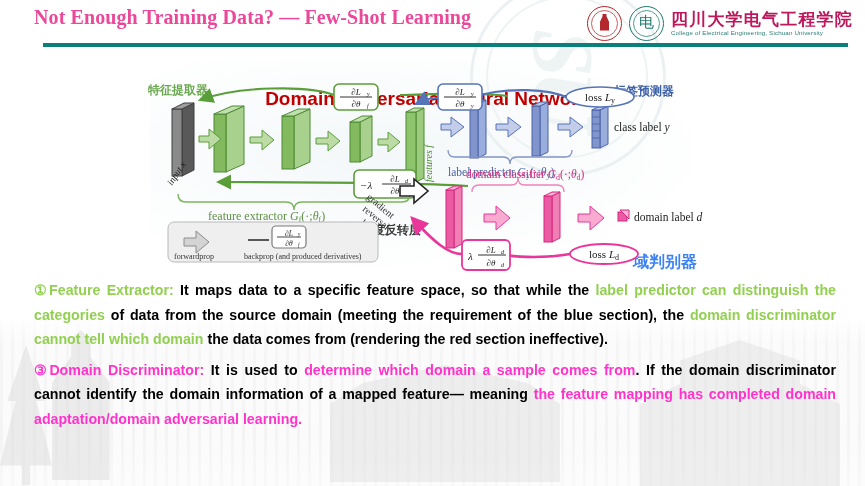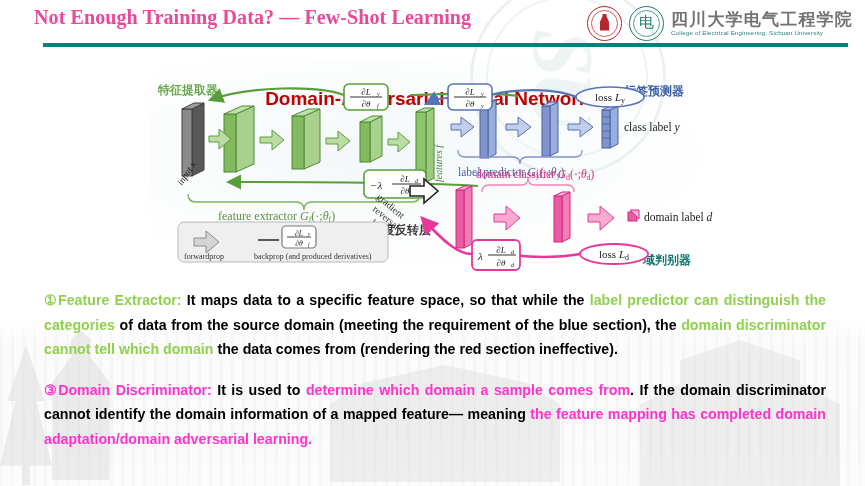--- a/index.html
+++ b/index.html
@@ -56,46 +56,46 @@
   .hdr-logos{position:absolute;right:12px;top:5px;height:36px;display:flex;align-items:center;gap:7px;}
   .seal{width:33px;height:33px;border-radius:50%;position:relative;flex:0 0 auto;}
   .seal-red{border:1.6px solid #b3272d;}
   .seal-red::before{content:"";position:absolute;left:3px;top:3px;right:3px;bottom:3px;border-radius:50%;border:1px solid #cf5a5e;}
   .seal-red::after{content:"";position:absolute;left:12px;top:7px;width:9px;height:17px;background:#b3272d;
        clip-path:polygon(28% 0%,72% 0%,72% 16%,100% 48%,100% 100%,0% 100%,0% 48%,28% 16%);}
   .seal-grn{border:1.6px solid #1d7a6c;}
   .seal-grn::before{content:"";position:absolute;left:3px;top:3px;right:3px;bottom:3px;border-radius:50%;border:1px solid #4c9d91;}
   .seal-grn-g{position:absolute;left:0;right:0;top:7px;text-align:center;font-size:15px;color:#1d7a6c;
        font-family:"DejaVu Sans", sans-serif;line-height:17px;}
-  .logo-cn{font-family:Liberation Sans, sans-serif;font-weight:bold;font-size:17px;color:#737373;
+  .logo-cn{font-family:Liberation Sans, sans-serif;font-weight:bold;font-size:17px;color:#be185d;
        letter-spacing:1.2px;line-height:19px;}
   .logo-en{font-family:"Liberation Sans", sans-serif;font-size:6.2px;color:#2a7d77;letter-spacing:.15px;line-height:8px;}
 
   
   .diag-title{
     position:absolute;left:0;right:0;top:56px;text-align:center;
     font-family:"Liberation Sans", sans-serif;font-weight:bold;font-size:19px;color:#c00000;margin-top:32px;
   }
-  .diagram{position:absolute;left:158px;top:82px;width:590px;height:190px;}
+  .diagram{position:absolute;left:148px;top:82px;width:590px;height:190px;}
   .dg{position:absolute;left:0;top:0;width:590px;height:190px;}
 
   .cjk{font-family:"DejaVu Sans", sans-serif;font-weight:bold;}
   .lbl-fe{position:absolute;left:0px;top:0px;font-size:12px;color:#6aa84f;}
   .lbl-lp{position:absolute;left:466px;top:1px;font-size:12px;color:#3b5fa8;}
-  .lbl-dd{position:absolute;left:485px;top:170px;font-size:12px;color:#0f766e;}
+  .lbl-dd{position:absolute;left:485px;top:170px;font-size:16px;color:#3b82f6;}
   .lbl-grl{position:absolute;left:213px;top:140px;font-size:12px;color:#3b3b3b;}
 
   
   .body-text{
     position:absolute;left:28px;top:272px;width:814px;
     font-family:"Liberation Sans", sans-serif;
     font-size:14.2px;font-weight:bold;line-height:24.6px;
     color:#000;text-align:justify;text-justify:inter-word;
   }
-  .body-text p{margin:16px;}
+  .body-text p{margin:6px;}
   .c-green{color:#92d050;}
   .c-blue{color:#3ea2f0;}
   .c-pink{color:#ff33cc;}
   .circnum{font-weight:bold;}
 </style>
 </head>
 <body>
 
 <div class="slide">
 

